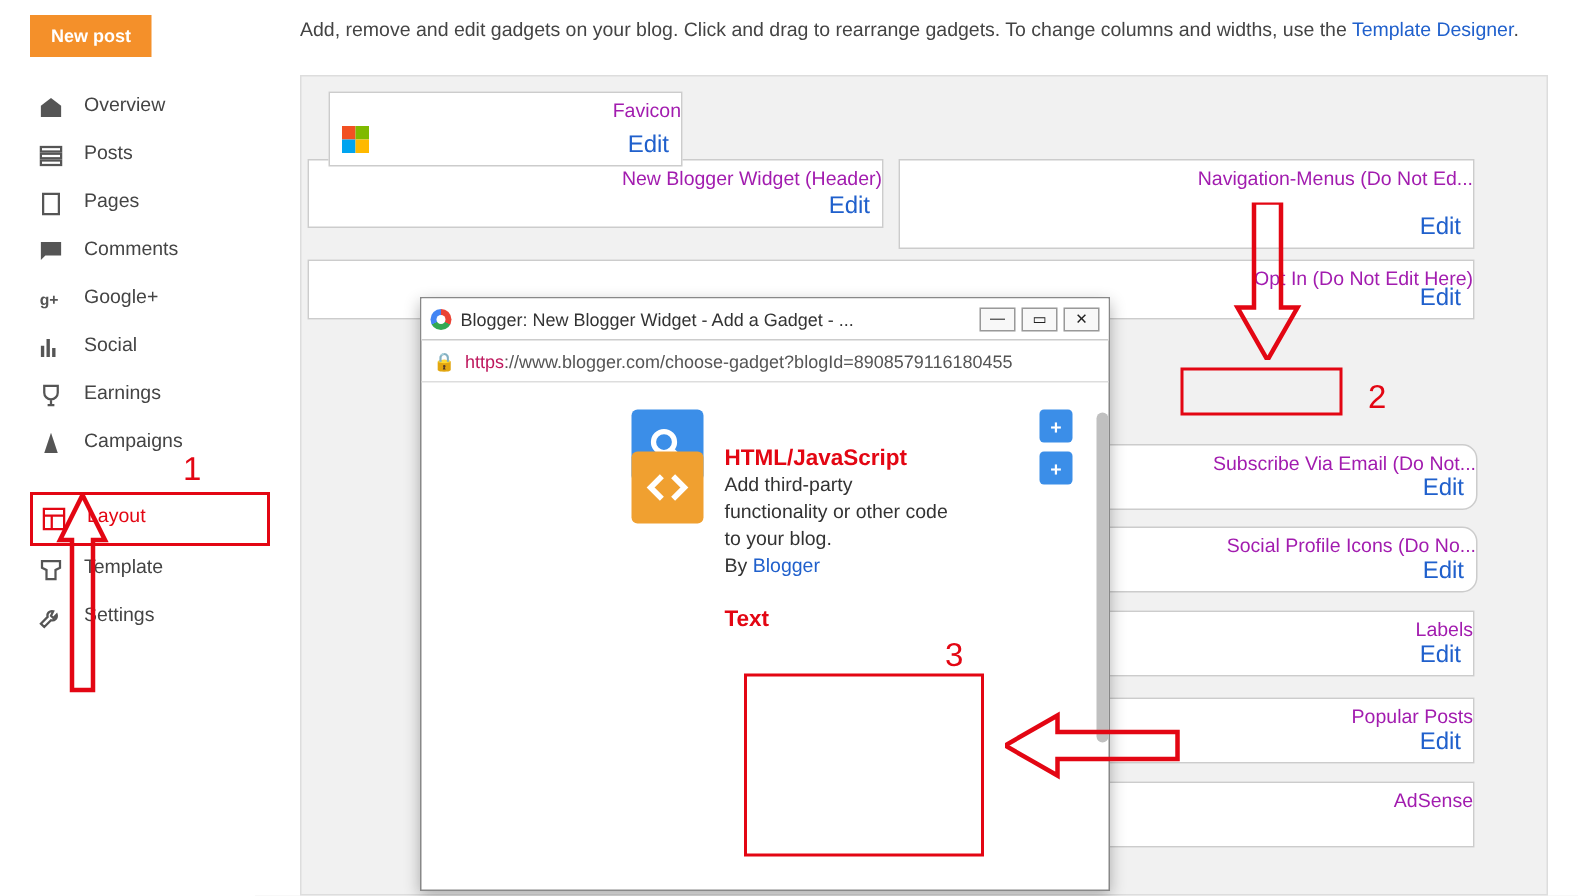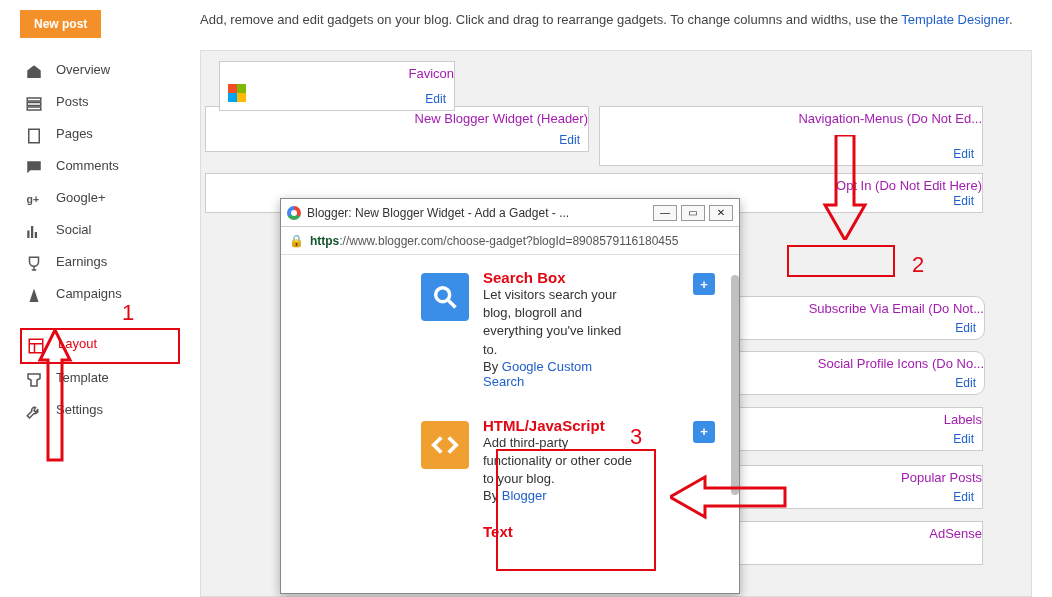--- a/index.html
+++ b/index.html
@@ -15,21 +15,21 @@
   .nav-item.active-box .icon { color: #e30613; }
   
   .main { position: absolute; left: 200px; top: 12px; right: 20px; }
   .intro { color: #444; font-size: 13px; }
   .intro a { color: #2060cc; text-decoration: none; }
   
   .layout-area { position: absolute; left: 200px; top: 50px; right: 20px; bottom: 0; background: #f1f1f1; border: 1px solid #ddd; }
   
   .gadget-box { background: #fff; border: 1px solid #ccc; position: absolute; }
   .gadget-title { text-align: right; color: #a21caf; font-size: 13px; padding: 4px 0; }
-  .gadget-edit { position: absolute; right: 8px; bottom: 4px; color: #2060cc; font-size: 12px; cursor: pointer; }
+  .gadget-edit { position: absolute; right: 8px; bottom: 4px; color: #2060cc; font-size: 16px; cursor: pointer; }
   
   .favicon-box { left: 18px; top: 10px; width: 236px; height: 50px; z-index: 3; }
   .favicon-icon { position: absolute; left: 8px; bottom: 8px; width: 18px; height: 18px; display: grid; grid-template-columns: 1fr 1fr; }
   .favicon-icon span:nth-child(1){background:#f25022;} .favicon-icon span:nth-child(2){background:#7fba00;}
   .favicon-icon span:nth-child(3){background:#00a4ef;} .favicon-icon span:nth-child(4){background:#ffb900;}
   
   .header-box { left: 4px; top: 55px; width: 384px; height: 46px; }
   .nav-menus-box { left: 398px; top: 55px; width: 384px; height: 60px; }
   .optin-box { left: 4px; top: 122px; width: 778px; height: 40px; }
   
@@ -44,21 +44,21 @@
   
   .popup { position: absolute; left: 280px; top: 198px; width: 460px; height: 396px; background: #fff; border: 1px solid #888; box-shadow: 0 3px 10px rgba(0,0,0,0.3); z-index: 5; }
   .popup-titlebar { height: 28px; background: #fff; border-bottom: 1px solid #ccc; display:flex; align-items:center; padding: 0 6px; }
   .popup-titlebar .chrome-icon { width:14px; height:14px; border-radius:50%; background: conic-gradient(#ea4335 0 120deg, #34a853 120deg 240deg, #4285f4 240deg 360deg); margin-right:6px; position:relative; }
   .popup-titlebar .chrome-icon::after { content:''; position:absolute; inset:4px; border-radius:50%; background:#fff; }
   .popup-titlebar .title { font-size: 12px; color:#333; flex:1; overflow:hidden; white-space:nowrap; text-overflow:ellipsis; }
   .popup-controls { display:flex; gap:4px; }
   .popup-controls .ctl { width:24px; height:16px; border:1px solid #999; background:#f8f8f8; font-size:10px; display:flex; align-items:center; justify-content:center; cursor:pointer; }
   .popup-url { height: 28px; border-bottom: 1px solid #ddd; display:flex; align-items:center; padding: 0 8px; font-size: 12px; color:#555; gap:6px; }
   .popup-url .lock { color:#0a0; }
-  .popup-url .https { color:#14532d;font-weight:bold; }
+  .popup-url .https { color:#be185d; }
   .popup-body { position: relative; height: calc(100% - 56px); overflow:hidden; }
   .popup-body::after { content:''; position:absolute; right:0; top:20px; width:8px; height:220px; background:#c0c0c0; border-radius:4px; }
   .gadget-item { display:flex; gap:14px; padding: 14px 20px 14px 140px; position:relative; }
   .gadget-item .gi-icon { position:absolute; left: 140px; top: 18px; width:48px; height:48px; display:flex; align-items:center; justify-content:center; color:#fff; }
   .gadget-item .gi-body { margin-left: 62px; width: 152px; }
   .gadget-item .gi-title { color:#e30613; font-size:15px; font-weight:bold; }
   .gadget-item .gi-desc { color:#333; font-size:13px; line-height:1.4; }
   .gadget-item .gi-by { color:#333; font-size:13px; }
   .gadget-item .gi-by a { color:#2060cc; text-decoration:none; }
   .gadget-item .gi-add { position:absolute; right: 24px; top: 18px; width:22px; height:22px; background:#3b8ee8; color:#fff; display:flex; align-items:center; justify-content:center; border-radius:3px; font-weight:bold; cursor:pointer; }
@@ -237,25 +237,20 @@
     <span><span class="https">https</span><span>://www.blogger.com/choose-gadget?blogId=8908579116180455</span></span>
   </div>
   <div class="popup-body">
     <div class="gadget-item">
       <div class="gi-icon search-icon-bg">
           <svg width="28" height="28" viewBox="0 0 24 24" fill="none" stroke="#fff" stroke-width="3">
             <circle cx="10" cy="10" r="6"></circle>
             <line x1="15" y1="15" x2="21" y2="21"></line>
           </svg>
         </div>
-      <div class="gi-body">
-        <div class="gi-title">Search Box</div>
-        <div class="gi-desc">Let visitors search your blog, blogroll and everything you've linked to.</div>
-        <div class="gi-by"><span>By </span><a href="#">Google Custom Search</a></div>
-      </div>
       <div class="gi-add">+</div>
     </div>
     <div class="gadget-item">
       <div class="gi-icon html-icon-bg">
           <svg width="30" height="30" viewBox="0 0 24 24" fill="none" stroke="#fff" stroke-width="3">
             <path d="M9 6l-6 6 6 6M15 6l6 6-6 6"></path>
           </svg>
         </div>
       <div class="gi-body">
         <div class="gi-title">HTML/JavaScript</div>

